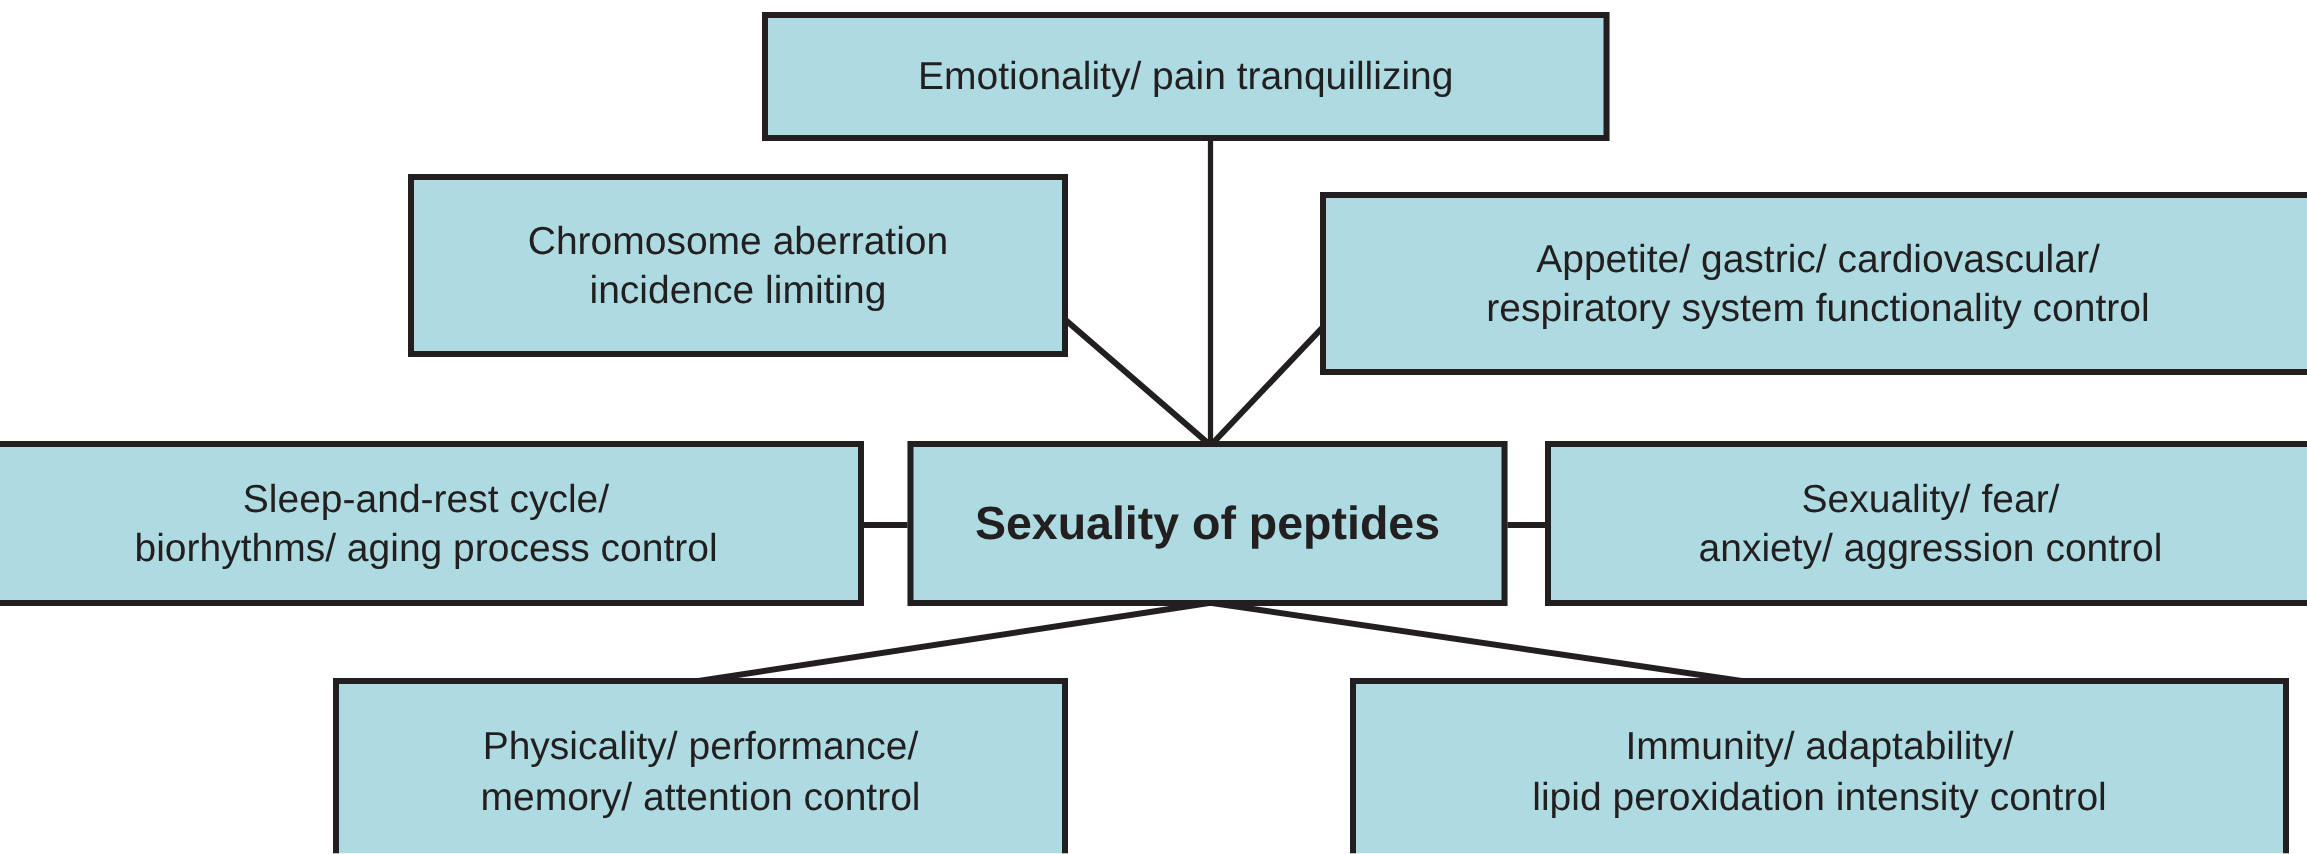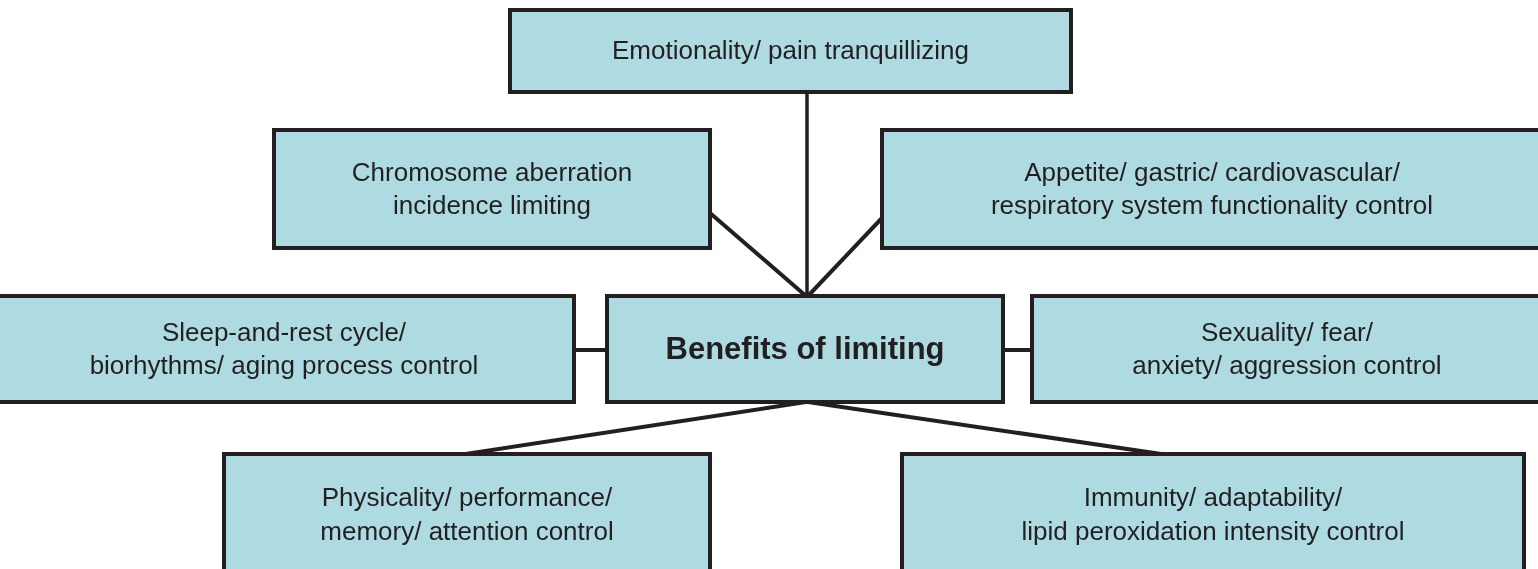--- a/index.html
+++ b/index.html
@@ -37,21 +37,21 @@
     line-height: 1.28;
     white-space: pre-line;
     z-index: 2;
   }
   .node.center {
     font-weight: bold;
     font-size: 31px;
   }
   
   #node-emotionality  { left: 508px;  top: 8px;   width: 565px; height: 86px; }
-  #node-chromosome    { left: 272px;  top: 128px; width: 440px; height: 122px; }
+  #node-chromosome    { left: 272px;  top: 116px; width: 440px; height: 122px; }
   #node-appetite      { left: 880px;  top: 128px; width: 664px; height: 122px; }
   #node-sleep         { left: -8px;   top: 294px; width: 584px; height: 110px; }
   #node-center        { left: 605px;  top: 294px; width: 400px; height: 110px; }
   #node-sexuality     { left: 1030px; top: 294px; width: 514px; height: 110px; }
   #node-physicality   { left: 222px;  top: 452px; width: 490px; height: 125px; }
   #node-immunity      { left: 900px;  top: 452px; width: 626px; height: 125px; }
 </style>
 </head>
 <body>
 
@@ -78,21 +78,21 @@
 
   <div class="node" id="node-chromosome">Chromosome aberration
 incidence limiting</div>
 
   <div class="node" id="node-appetite">Appetite/ gastric/ cardiovascular/
 respiratory system functionality control</div>
 
   <div class="node" id="node-sleep">Sleep-and-rest cycle/
 biorhythms/ aging process control</div>
 
-  <div class="node center" id="node-center">Benefits of limiting</div>
+  <div class="node center" id="node-center">Sexuality of peptides</div>
 
   <div class="node" id="node-sexuality">Sexuality/ fear/
 anxiety/ aggression control</div>
 
   <div class="node" id="node-physicality">Physicality/ performance/
 memory/ attention control</div>
 
   <div class="node" id="node-immunity">Immunity/ adaptability/
 lipid peroxidation intensity control</div>
 

